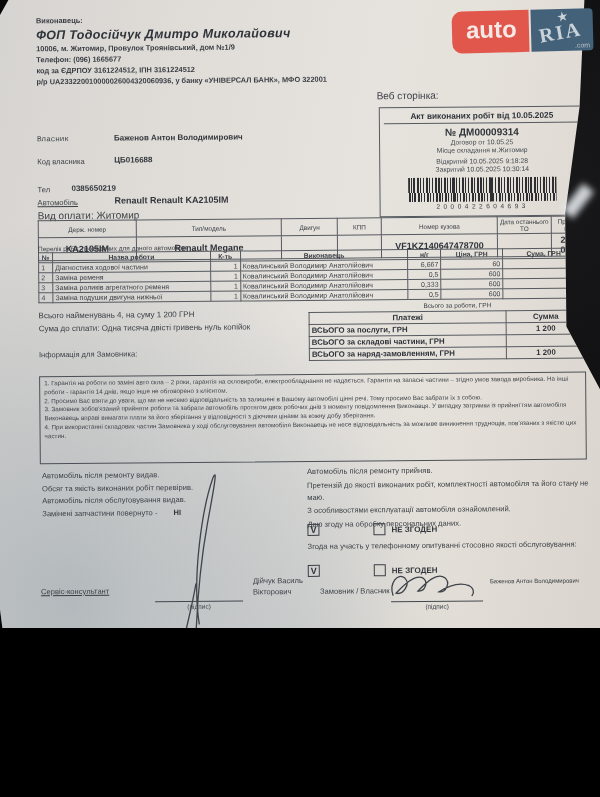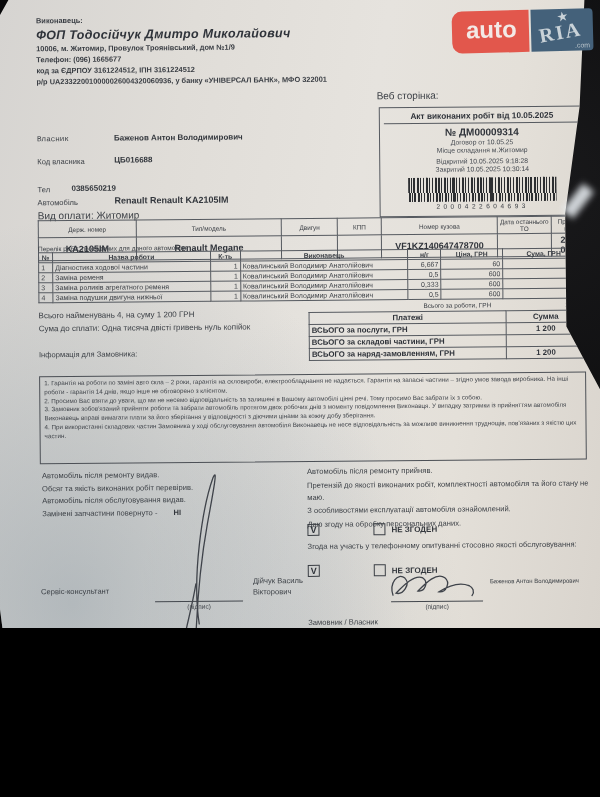--- a/index.html
+++ b/index.html
@@ -119,21 +119,21 @@
         <div class="barcode"></div>
         <div class="barcode-num">2000422604693</div>
       </div>
 
       <div class="abs t75" style="left:38px; top:133px;font-family:Liberation Mono, monospace;">Власник</div>
       <div class="abs t8 b" style="left:115px; top:132px;">Баженов Антон Володимирович</div>
       <div class="abs t75" style="left:38px; top:155px;">Код власника</div>
       <div class="abs t8 b" style="left:115px; top:154px;">ЦБ016688</div>
       <div class="abs t75" style="left:38px; top:183px;">Тел</div>
       <div class="abs t8 b" style="left:72px; top:182px;">0385650219</div>
-      <div class="abs t75" style="left:38px; top:196px;">Автомобіль</div>
+      <div class="abs t75" style="left:38px; top:196px;text-decoration:underline;">Автомобіль</div>
       <div class="abs t9 b" style="left:115px; top:194px;">Renault Renault KA2105IM</div>
       <div class="abs t7" style="left:38px; top:208px;">Вид оплати: Житомир</div>
 
       <div class="abs" style="left:38px; top:218px; width:547px;">
         <table class="veh-table">
           <colgroup>
               <col style="width:98px">
               <col style="width:146px">
               <col style="width:56px">
               <col style="width:44px">
@@ -292,29 +292,29 @@
         <span class="t8 b">НЕ ЗГОДЕН</span>
       </div>
       <div class="abs t75" style="left:305px; top:541px; width:280px; line-height:1.5;">Згода на участь у телефонному опитуванні стосовно якості обслуговування:</div>
       <div class="chk-row" style="left:305px; top:565px;">
         <span class="chk">V</span>
         <span class="chk-gap"></span>
         <span class="chk"></span>
         <span class="t8 b">НЕ ЗГОДЕН</span>
       </div>
 
-      <div class="abs t75" style="left:38px; top:585px;">Сервіс-консультант</div>
+      <div class="abs t75" style="left:38px; top:585px;text-decoration:underline;">Сервіс-консультант</div>
       <div class="sig-line" style="left:152px; top:600px; width:88px;"></div>
       <div class="sig-cap" style="left:160px; top:602px; width:72px;">(підпис)</div>
       <div class="abs t75" style="left:250px; top:576px; line-height:1.4;">
         <div>Дійчук Василь</div>
         <div>Вікторович</div>
       </div>
 
-      <div class="abs t75" style="left:305px; top:587px;margin-top:31px;">Замовник / Власник</div>
+      <div class="abs t75" style="left:317px; top:587px;">Замовник / Власник</div>
       <div class="sig-line" style="left:388px; top:602px; width:92px;"></div>
       <div class="sig-cap" style="left:398px; top:604px; width:72px;">(підпис)</div>
       <div class="abs" style="left:487px; top:580px; font-size:6px; width:95px;">Баженов Антон Володимирович</div>
 
       <svg class="sig" style="left:150px; top:465px;" width="90" height="165" viewBox="0 0 90 165">
         <path d="M46,158 C39,112 50,42 61,12 C66,1 62,22 55,58 C48,95 45,125 43,162"></path>
         <path d="M43,118 C40,135 36,150 33,163"></path>
       </svg>
       <svg class="sig" style="left:382px; top:566px;" width="95" height="42" viewBox="0 0 95 42">
         <path d="M8,30 C4,18 13,7 20,13 C26,19 18,30 11,28 C19,20 30,9 38,13 C44,17 40,27 33,26 C41,18 52,7 60,13 C66,18 61,28 54,27 C62,22 74,17 84,21"></path>

